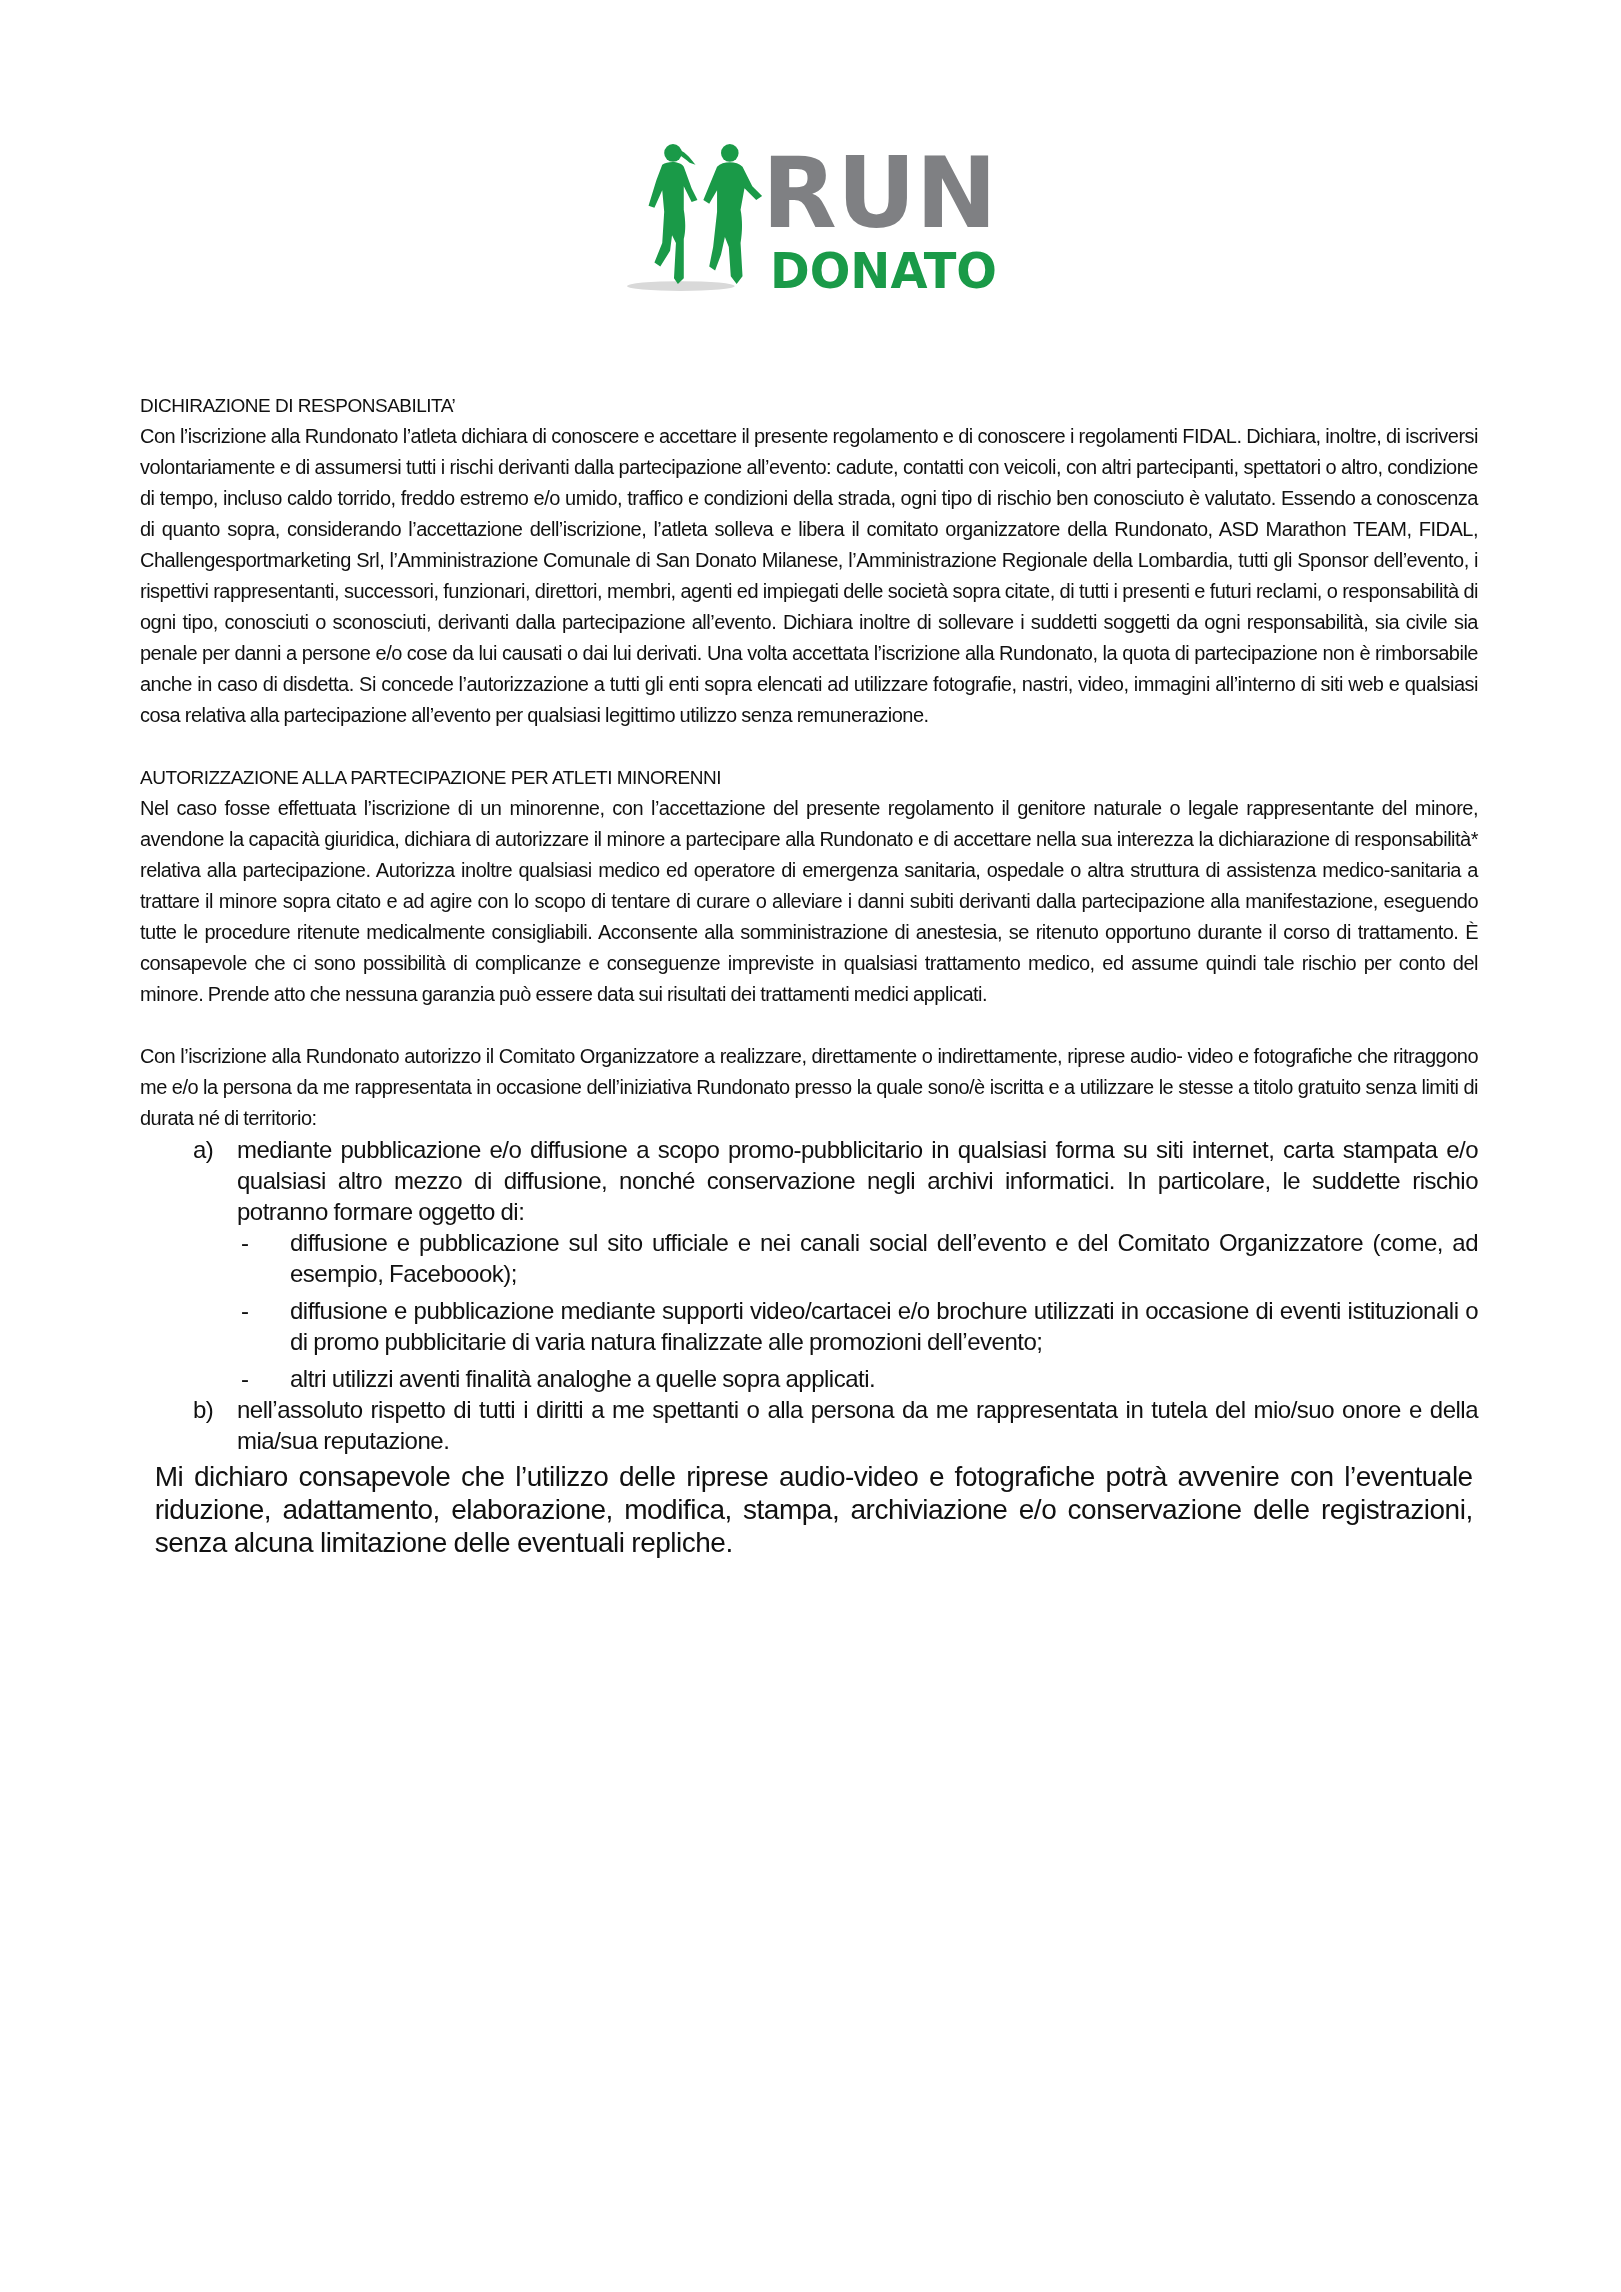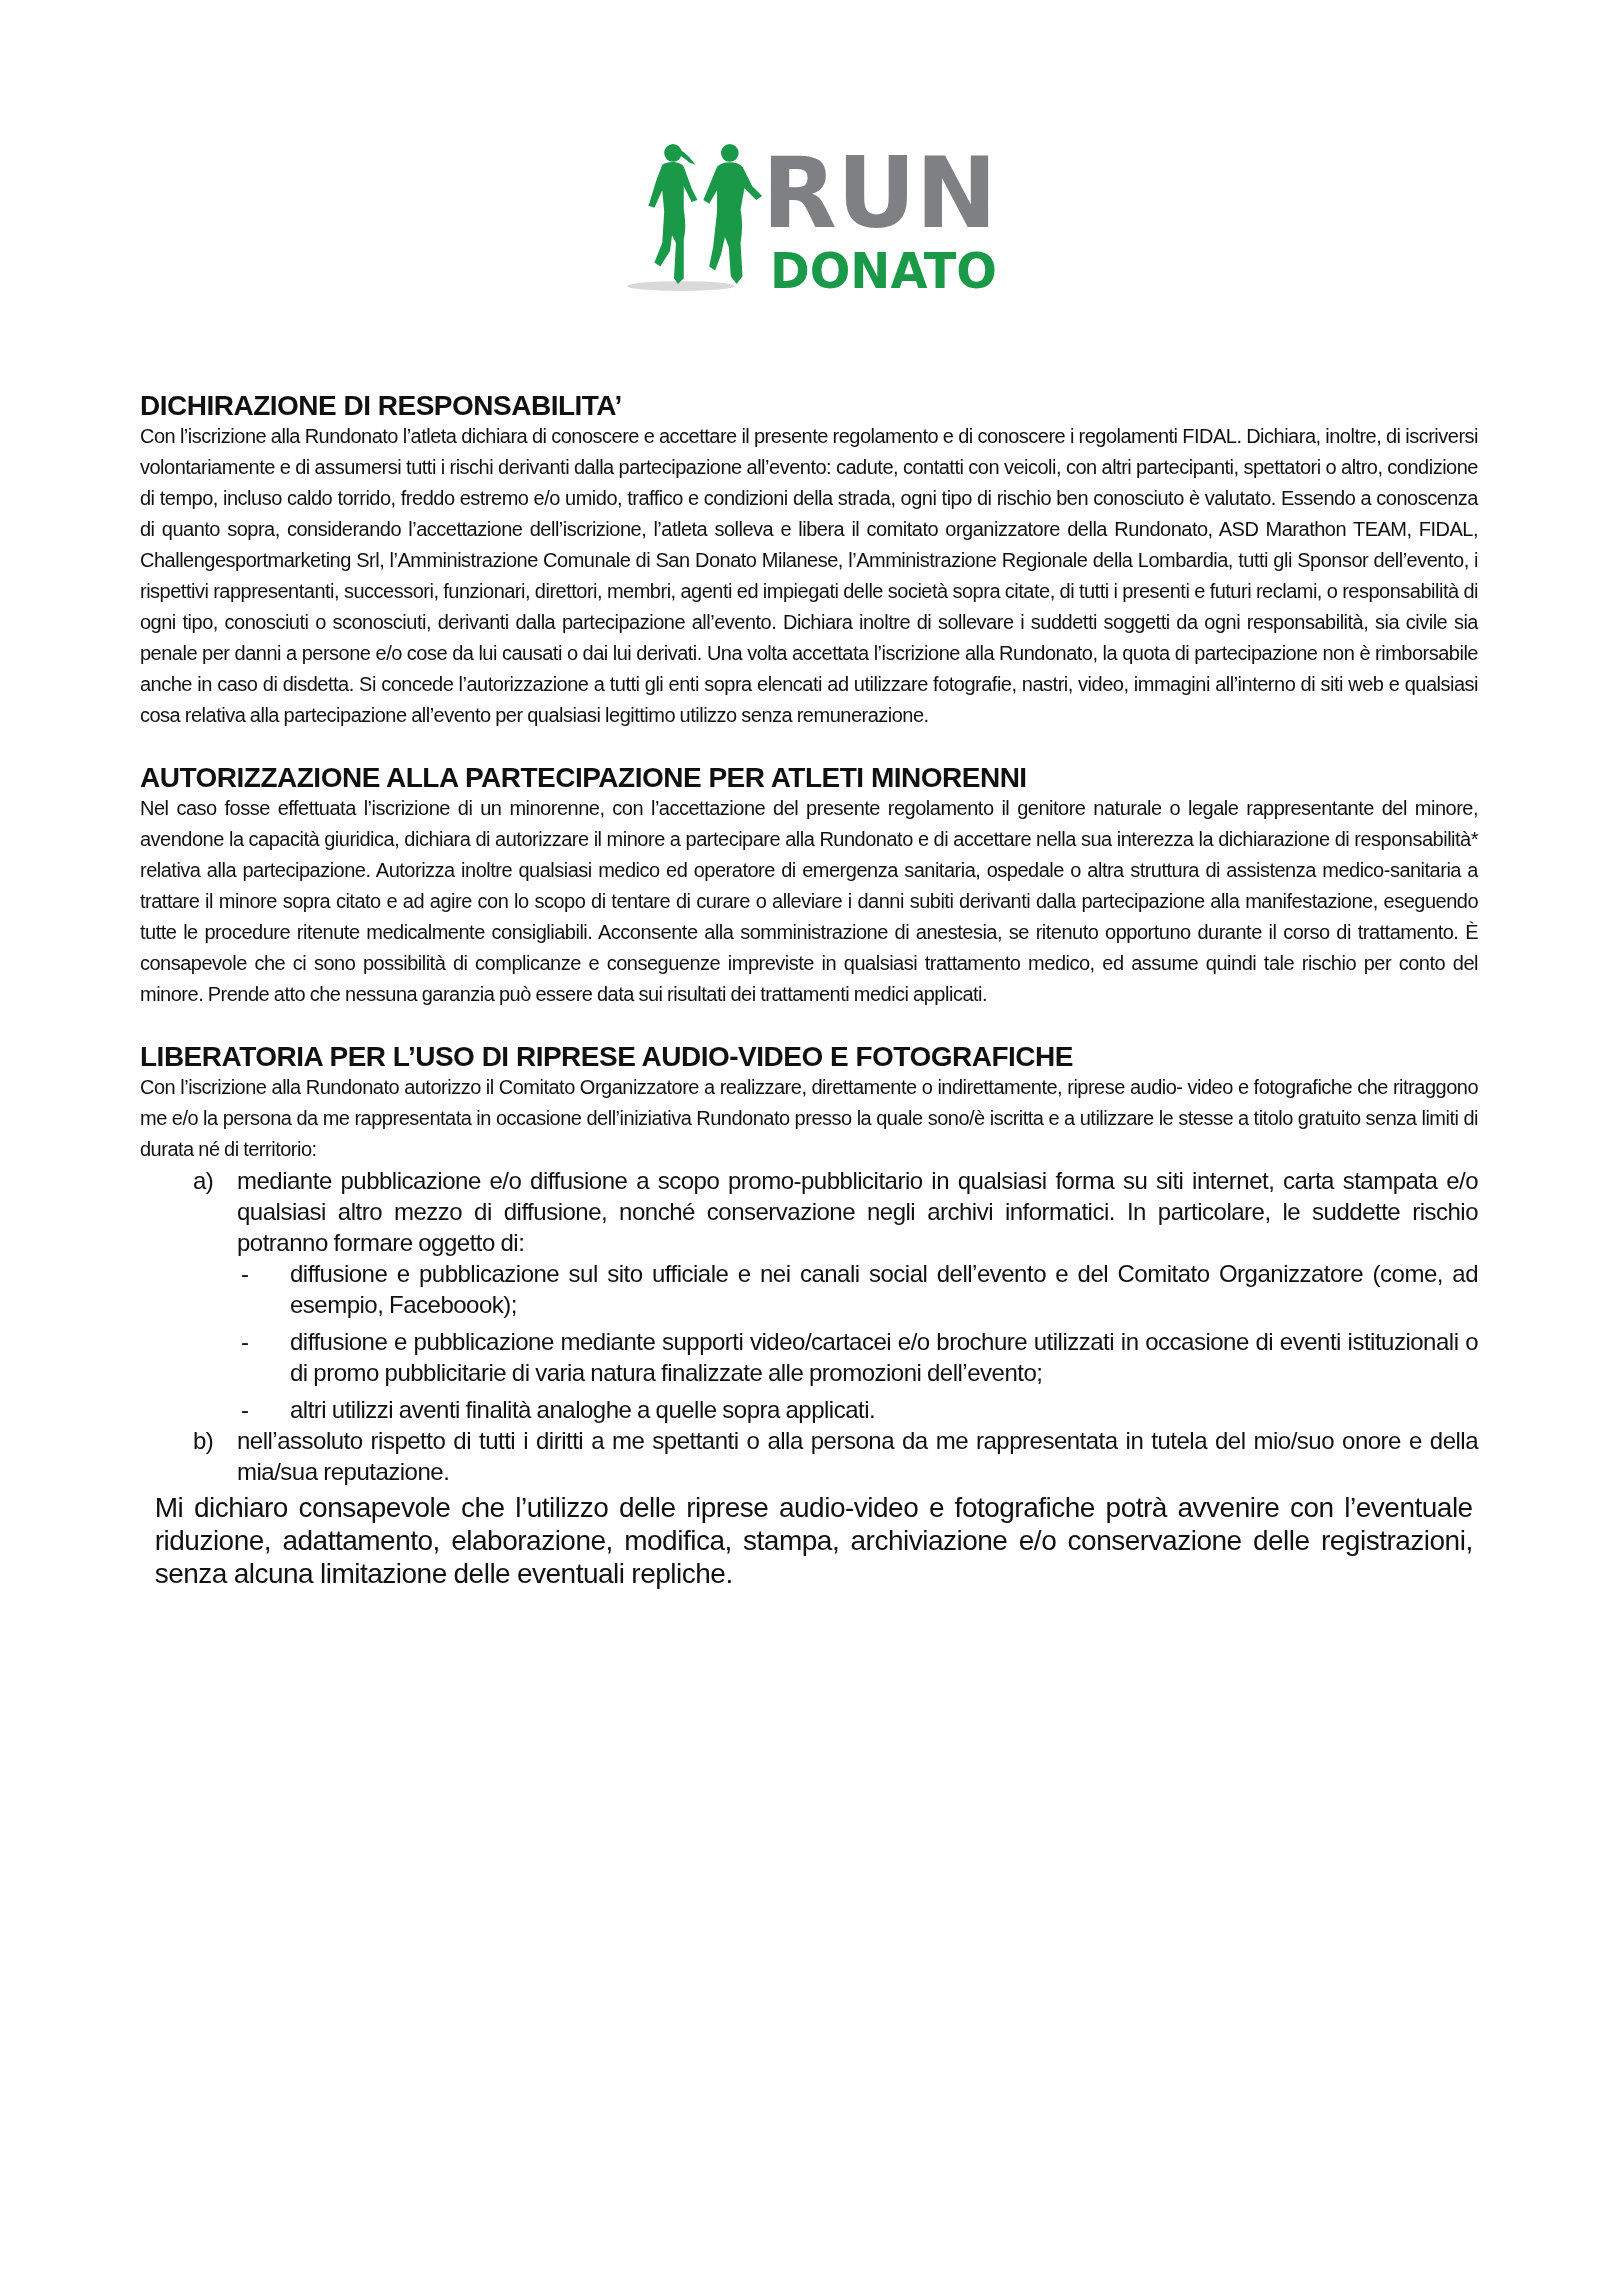--- a/index.html
+++ b/index.html
@@ -19,22 +19,22 @@
       height: 157px;
     }
     .logo svg { display: block; }
     .content {
       position: absolute;
       left: 140px;
       top: 390px;
       width: 1338px;
     }
     .heading {
-      font-weight: bold;
-      font-size: 28px;
+      font-weight: normal;
+      font-size: 19px;
       line-height: 31px;
       letter-spacing: -0.5px;
       margin: 0;
     }
     .para {
       font-size: 20px;
       line-height: 31px;
       text-align: justify;
       text-align-last: left;
       margin: 0;
@@ -124,21 +124,20 @@
   <div class="gap"></div>
 
   <section>
     <h2 class="heading">AUTORIZZAZIONE ALLA PARTECIPAZIONE PER ATLETI MINORENNI</h2>
     <p class="para">Nel caso fosse effettuata l’iscrizione di un minorenne, con l’accettazione del presente regolamento il genitore naturale o legale rappresentante del minore, avendone la capacità giuridica, dichiara di autorizzare il minore a partecipare alla Rundonato e di accettare nella sua interezza la dichiarazione di responsabilità* relativa alla partecipazione. Autorizza inoltre qualsiasi medico ed operatore di emergenza sanitaria, ospedale o altra struttura di assistenza medico-sanitaria a trattare il minore sopra citato e ad agire con lo scopo di tentare di curare o alleviare i danni subiti derivanti dalla partecipazione alla manifestazione, eseguendo tutte le procedure ritenute medicalmente consigliabili. Acconsente alla somministrazione di anestesia, se ritenuto opportuno durante il corso di trattamento. È consapevole che ci sono possibilità di complicanze e conseguenze impreviste in qualsiasi trattamento medico, ed assume quindi tale rischio per conto del minore. Prende atto che nessuna garanzia può essere data sui risultati dei trattamenti medici applicati.</p>
   </section>
 
   <div class="gap"></div>
 
   <section>
-    <h2 class="heading">LIBERATORIA PER L’USO DI RIPRESE AUDIO-VIDEO E FOTOGRAFICHE</h2>
     <p class="para">Con l’iscrizione alla Rundonato autorizzo il Comitato Organizzatore a realizzare, direttamente o indirettamente, riprese audio- video e fotografiche che ritraggono me e/o la persona da me rappresentata in occasione dell’iniziativa Rundonato presso la quale sono/è iscritta e a utilizzare le stesse a titolo gratuito senza limiti di durata né di territorio:</p>
 
     <ol class="list-alpha">
       <li>
         <span class="marker">a)</span>
         <span>mediante pubblicazione e/o diffusione a scopo promo-pubblicitario in qualsiasi forma su siti internet, carta stampata e/o qualsiasi altro mezzo di diffusione, nonché conservazione negli archivi informatici. In particolare, le suddette rischio potranno formare oggetto di:</span>
         <ul class="list-dash">
           <li>
             <span class="dash">-</span>
             <span>diffusione e pubblicazione sul sito ufficiale e nei canali social dell’evento e del Comitato Organizzatore (come, ad esempio, Faceboook);</span>

